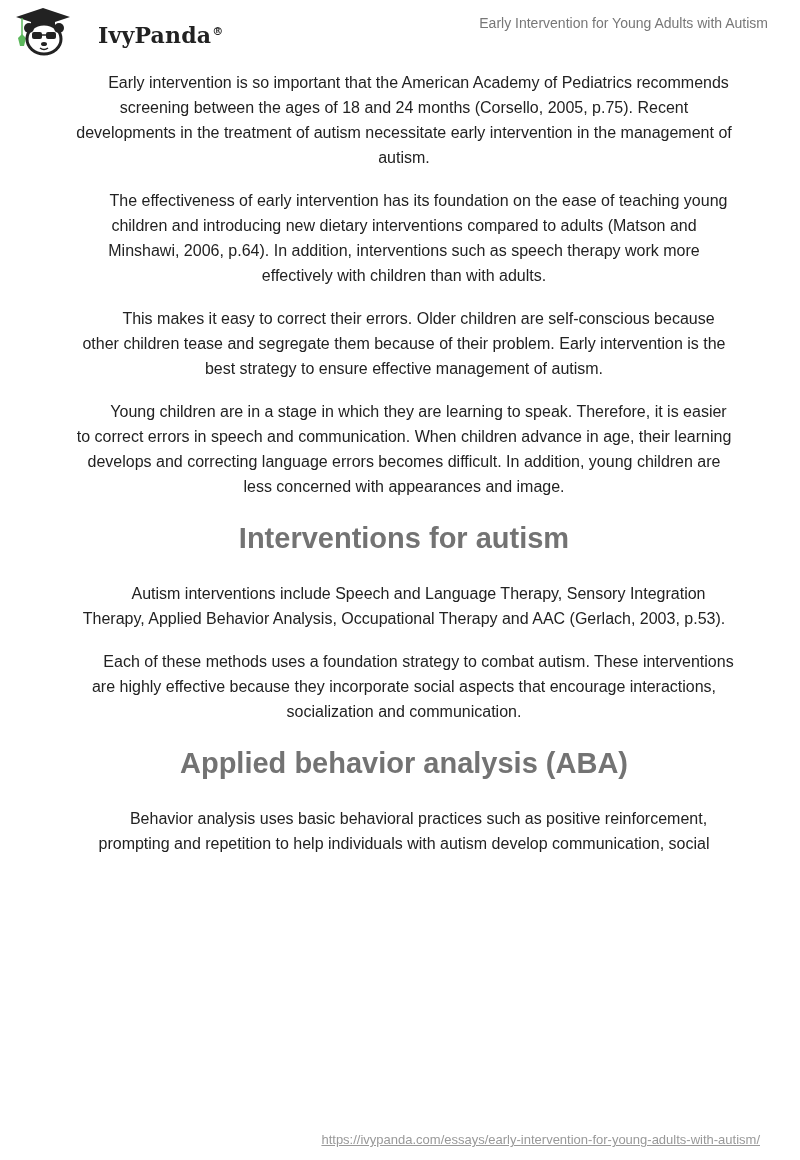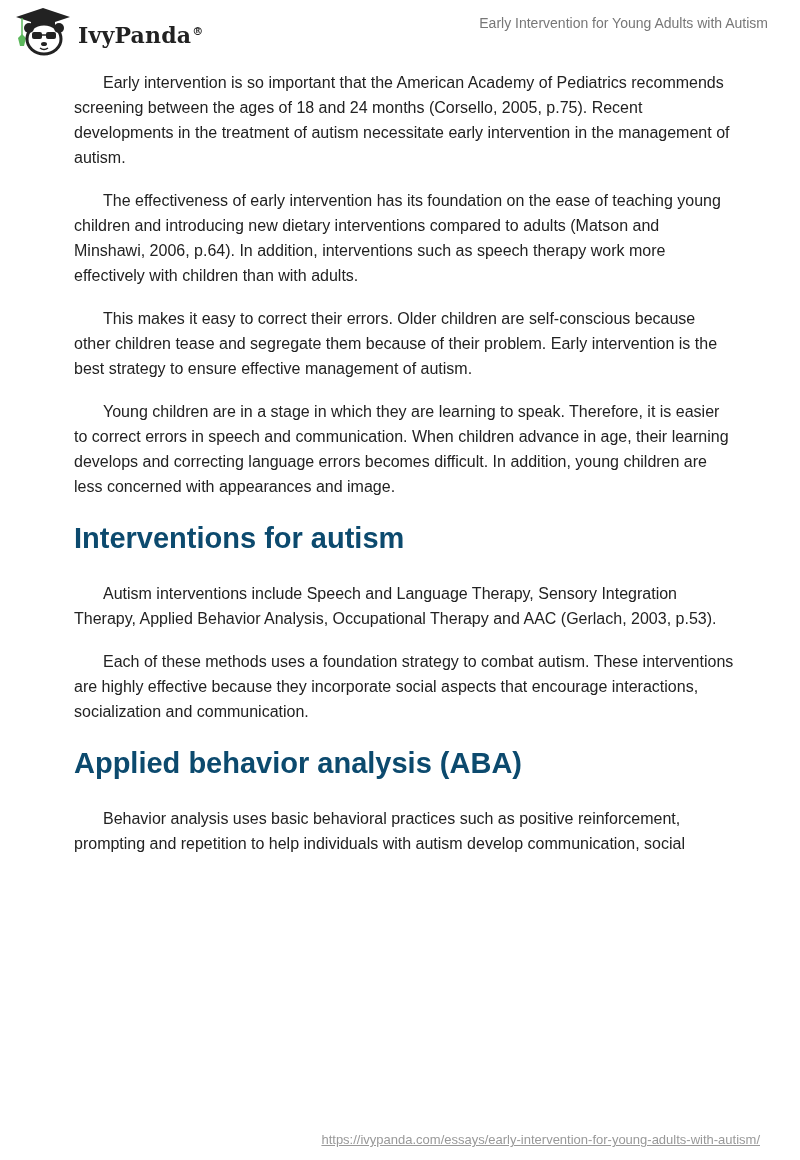--- a/index.html
+++ b/index.html
@@ -20,20 +20,21 @@
       left: 0; top: 0;
       width: 800px;
       height: 62px;
     }
     .logo {
       position: absolute;
       left: 14px;
       top: 6px;
       display: flex;
       align-items: center;
+      gap: 20px;
     }
     .logo-icon {
       width: 58px;
       height: 50px;
       display: block;
     }
     .logo-text {
       font-family: "DejaVu Serif", "Liberation Serif", serif;
       font-weight: bold;
       font-size: 22px;
@@ -53,34 +54,35 @@
       right: 32px;
       top: 15px;
       font-size: 14px;
       color: #777777;
     }
     .content {
       position: absolute;
       left: 74px;
       top: 70px;
       width: 660px;
+      text-align: center;
     }
     .content p {
       margin: 0 0 18px 0;
       font-size: 16px;
       line-height: 25px;
       text-indent: 29px;
       color: #222222;
     }
     .content h2 {
       font-size: 29px;
       font-weight: bold;
       margin: 22px 0 26px 0;
       line-height: 34px;
-      color: #0c4a6e;
+      color: #737373;
     }
     .footer-url {
       position: absolute;
       right: 40px;
       top: 1132px;
       font-size: 13px;
       color: #999999;
       text-decoration: underline;
     }
   </style>

